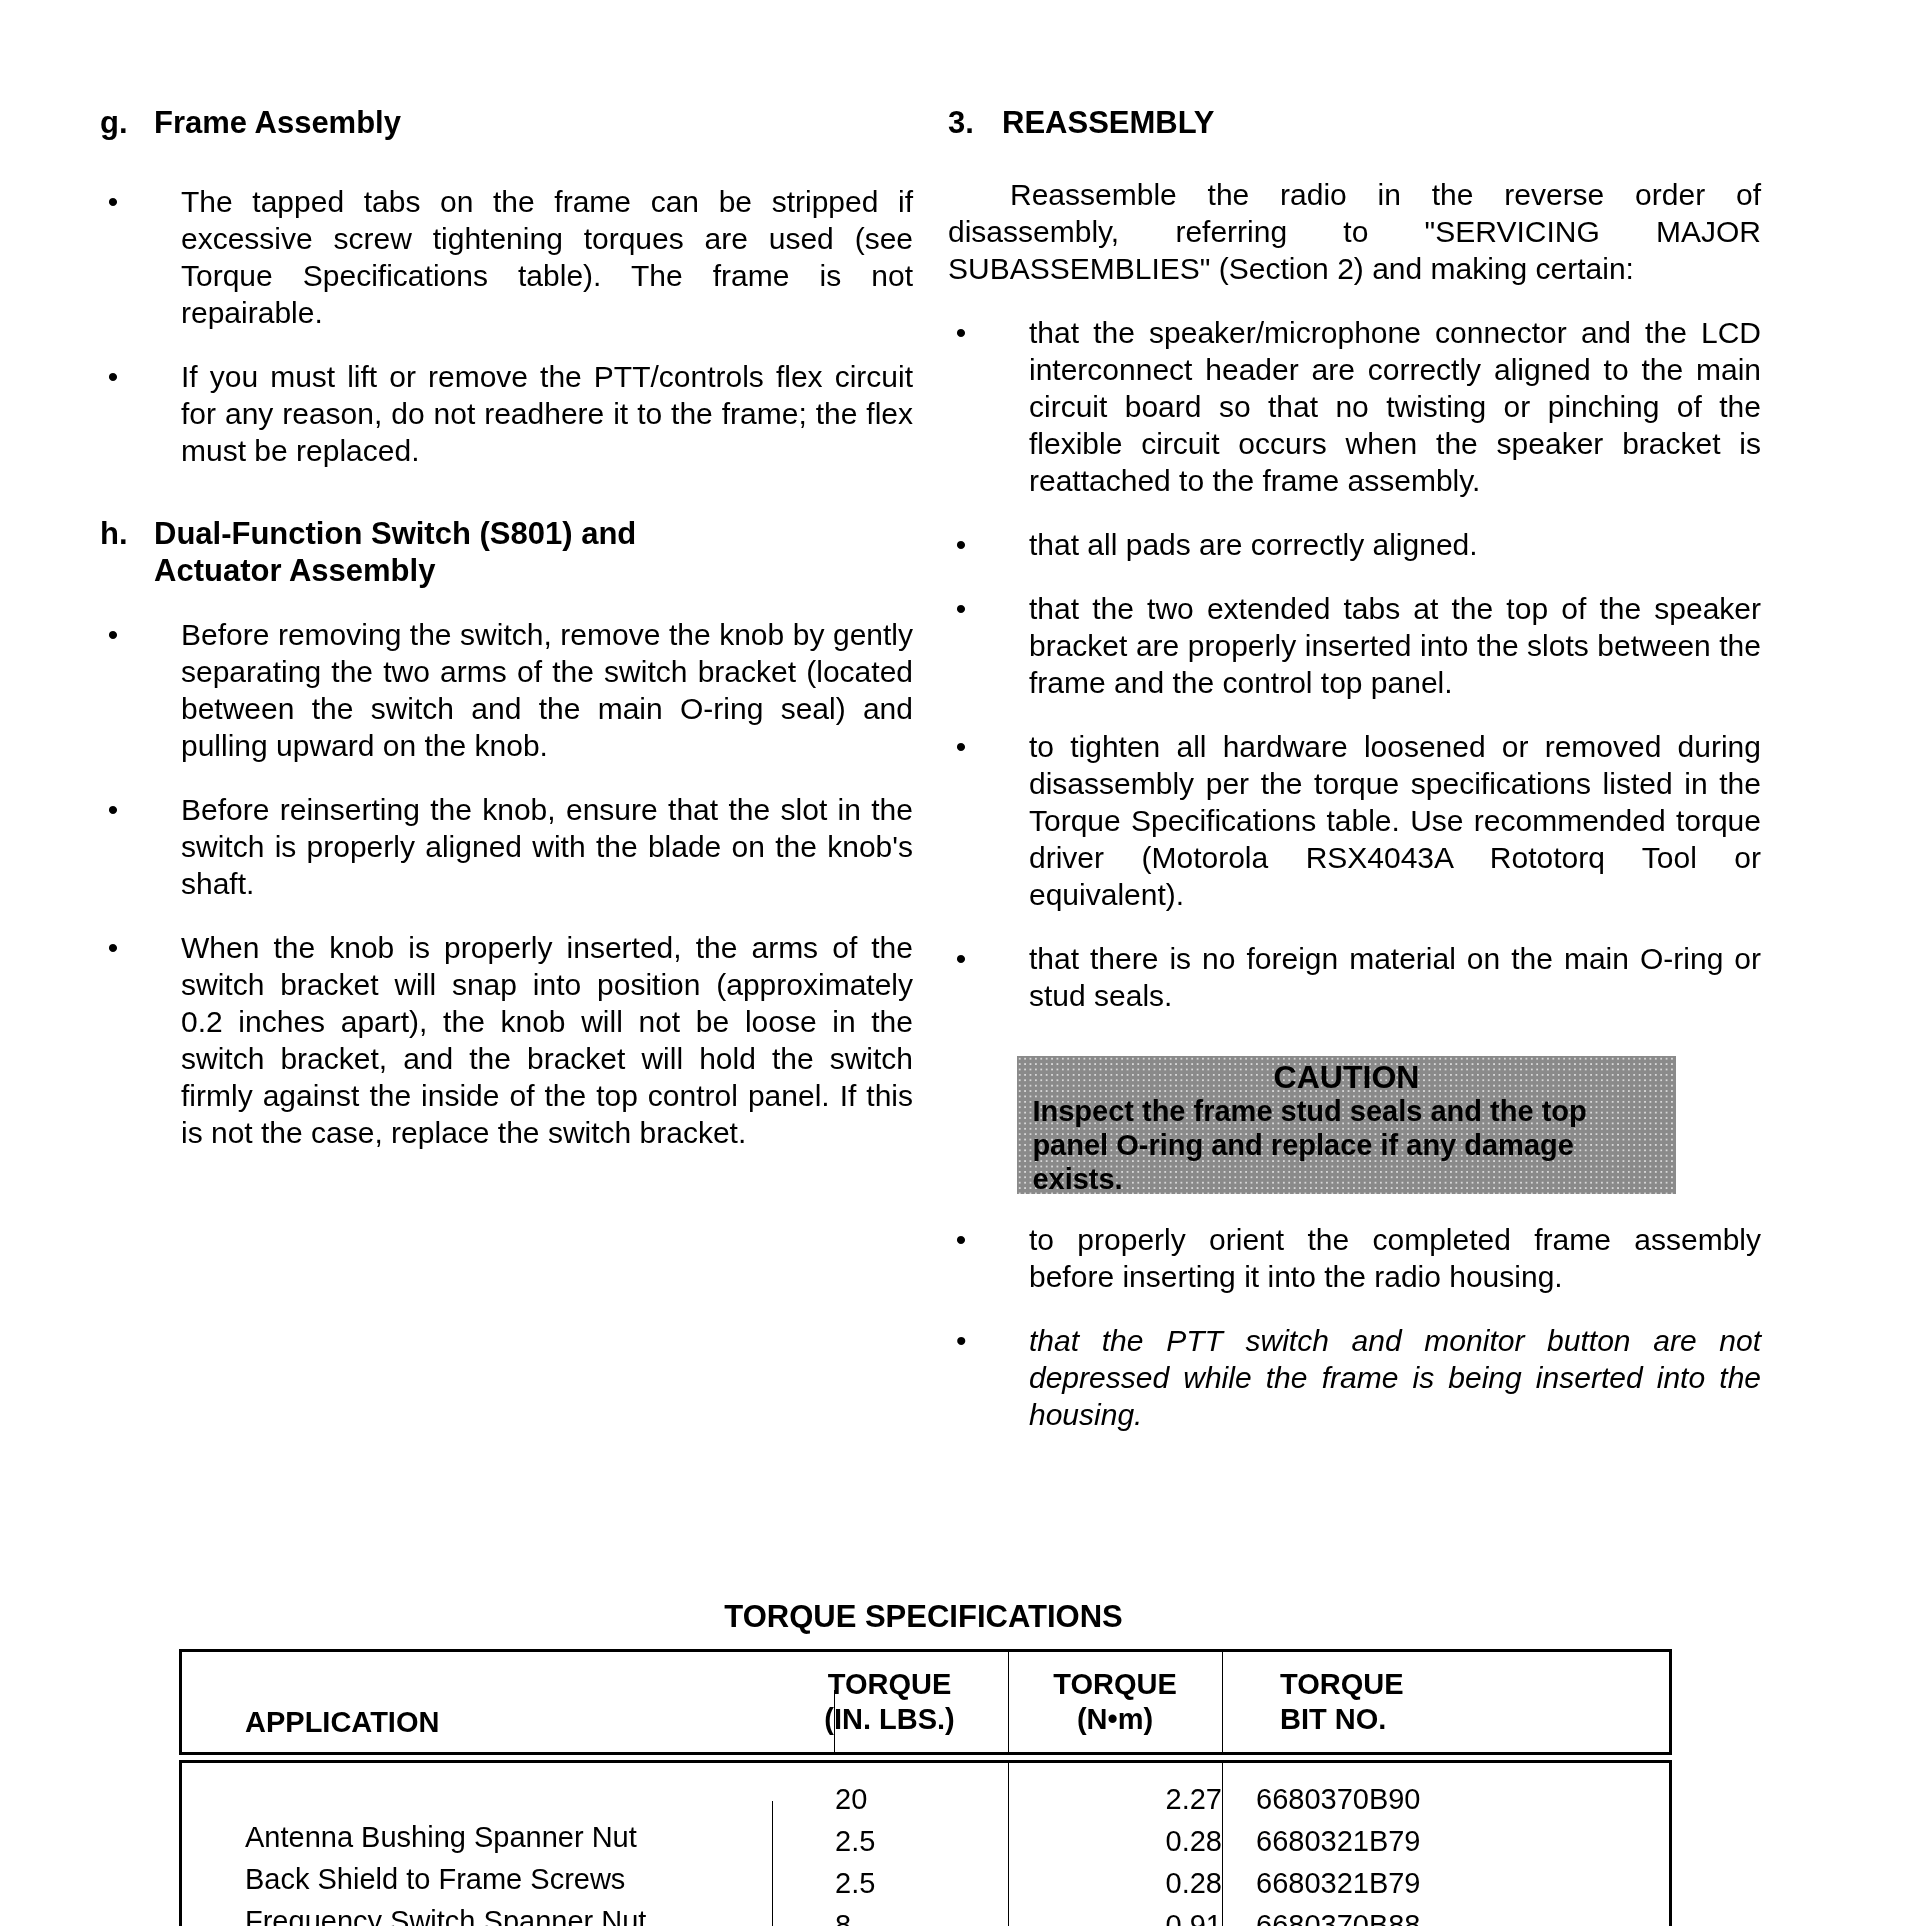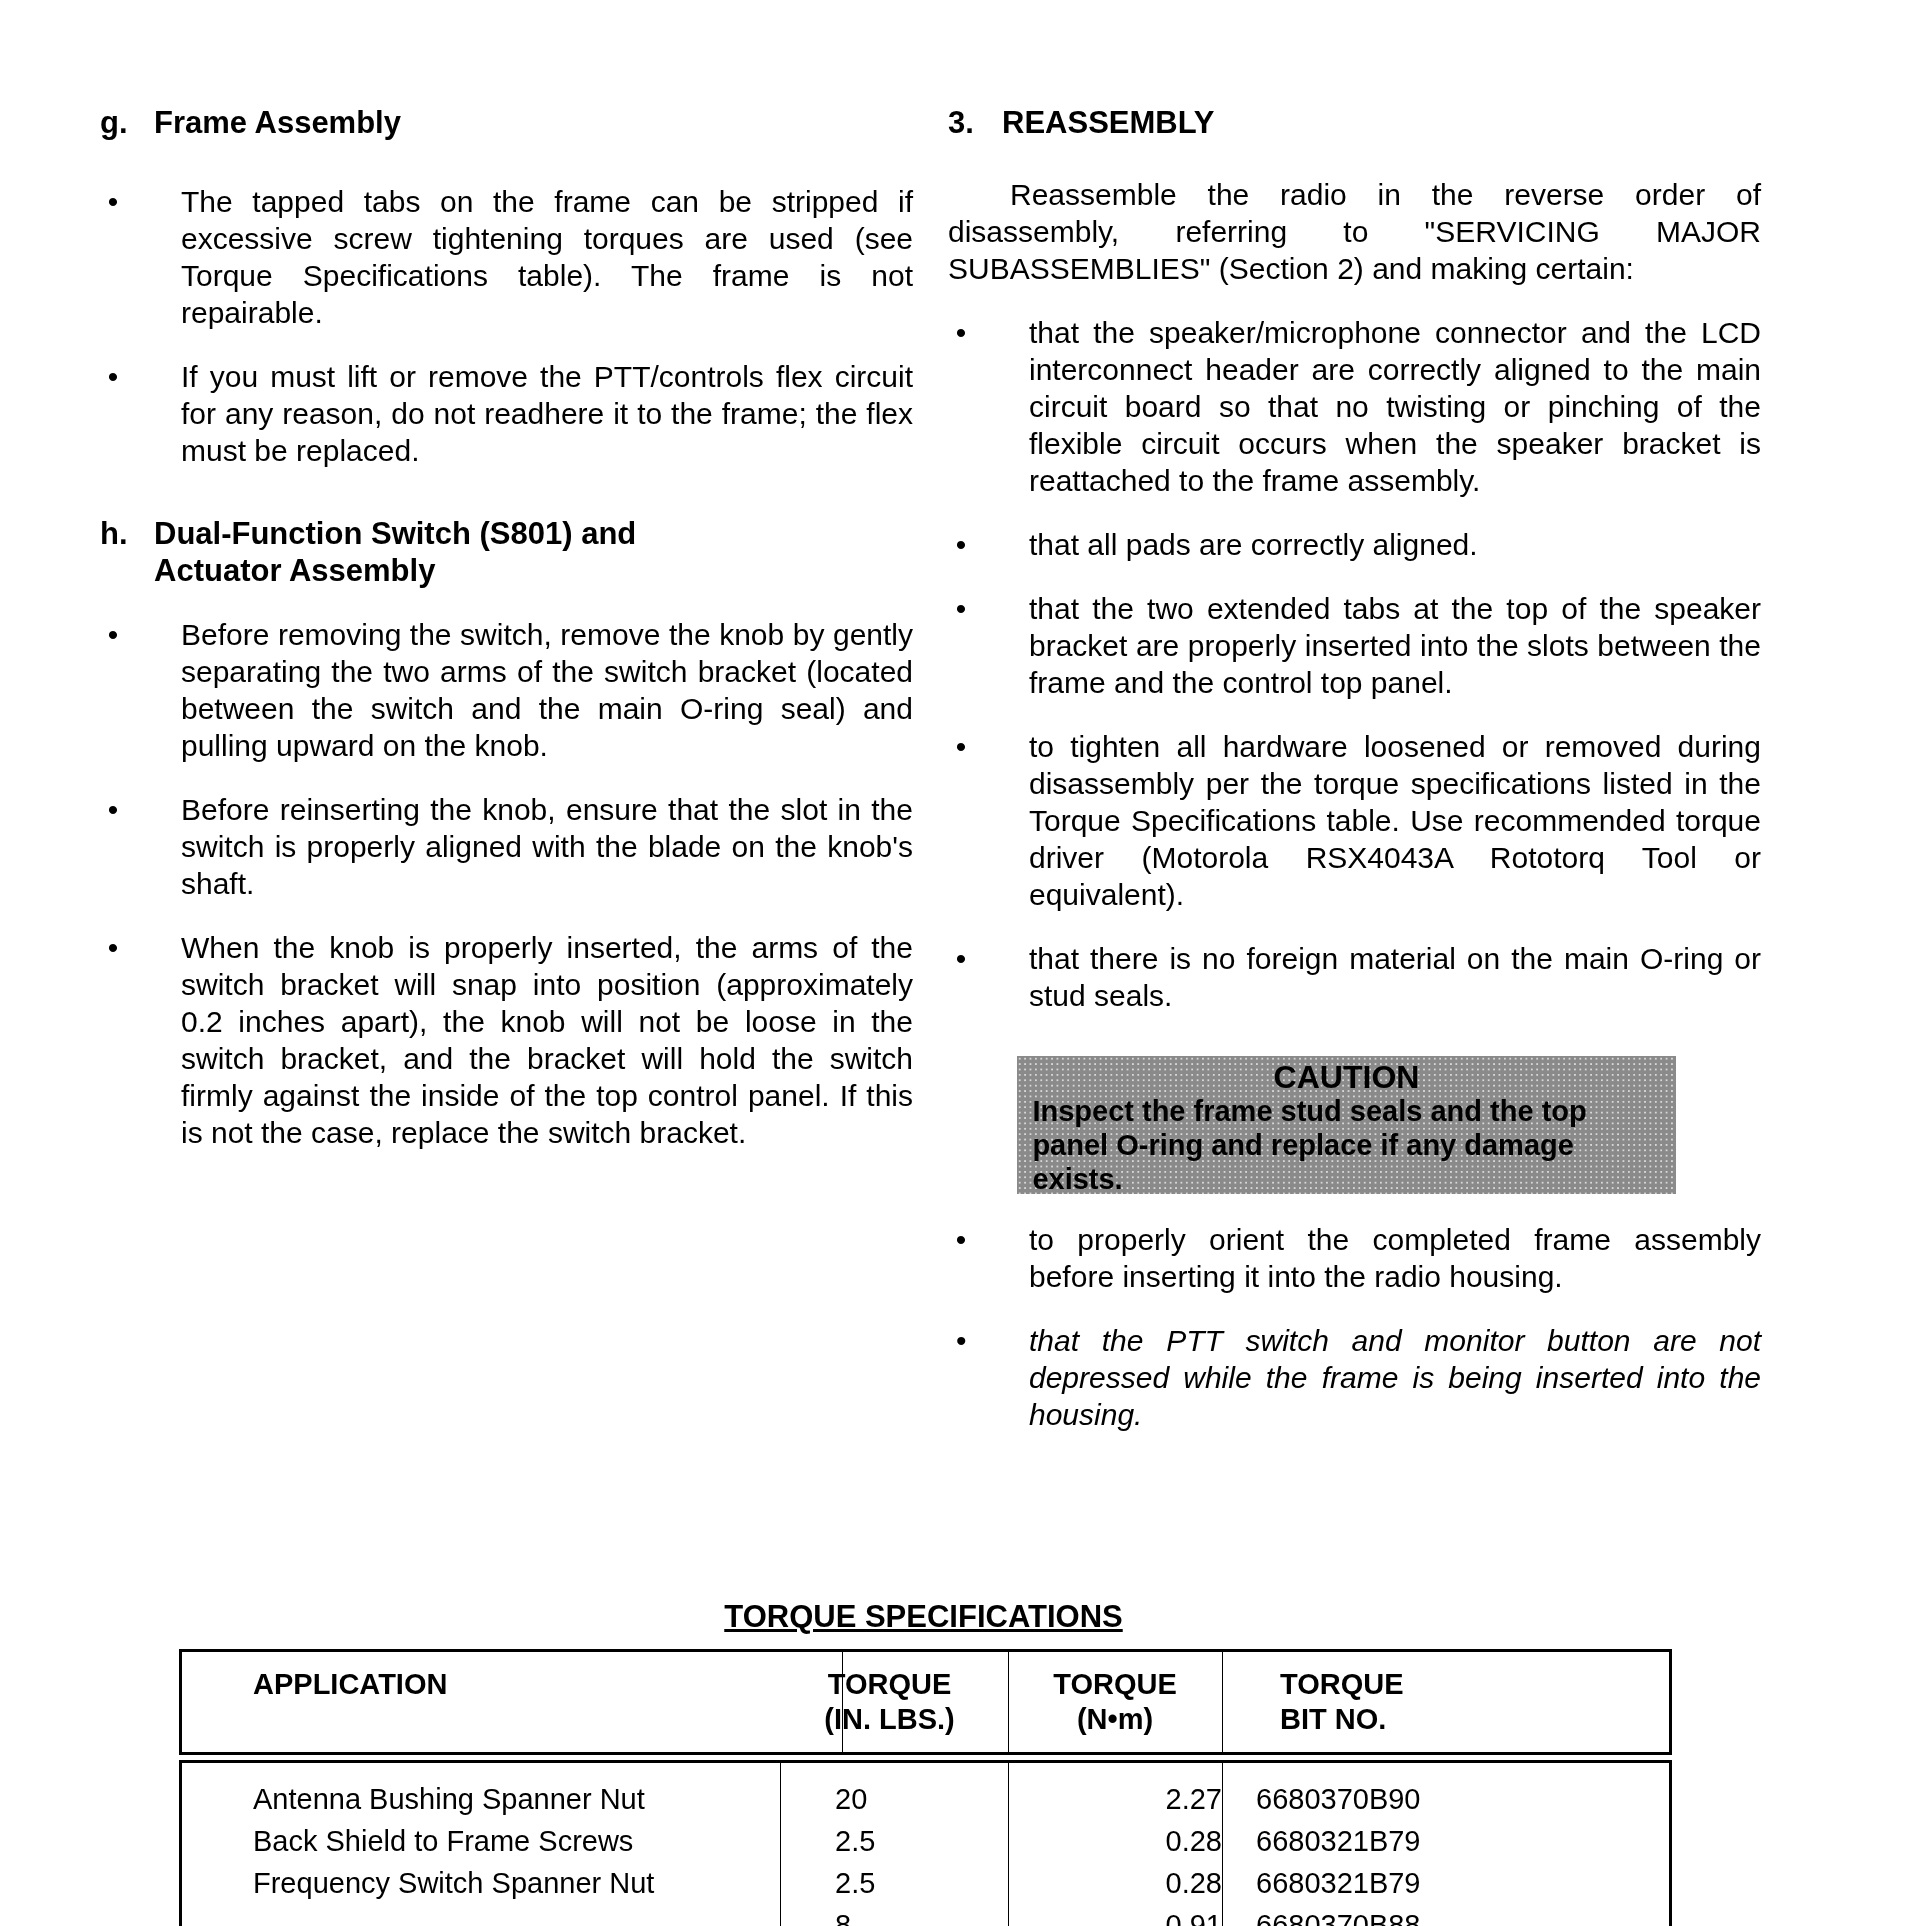--- a/index.html
+++ b/index.html
@@ -23,27 +23,27 @@
     margin: 42px 0 0 69px; width: 659px; height: 138px;
     background-color: #8a8a8a;
     background-image: radial-gradient(#d8d8d8 30%, transparent 35%);
     background-size: 5.4px 5.4px;
     font-weight: bold; font-size: 29px; line-height: 34px;
     padding: 3.9px 15.4px; box-sizing: border-box;
   }
   .caution .ctitle { text-align: center; font-size: 32px; }
   .table-title {
     position: absolute; top: 1599px; left: 0; width: 1847px; text-align: center;
-    font-weight: bold; font-size: 31px; text-decoration: underline;
+    font-weight: bold; font-size: 31px;
   }
   .tbl { position: absolute; left: 179px; width: 1487px; border: 3.1px solid #000; border-collapse: collapse; }
   .tbl-head { top: 1649px; height: 100px; }
   .tbl-body { top: 1760px; height: 416px; }
   .tbl .c { position: absolute; top: 0; bottom: 0; border-right: 1.9px solid #000; }
-  .c1 { left: 9px; width: 589px; }
+  .c1 { left: 1px; width: 589px; margin-top: 38px; }
   .c2 { left: 589px; width: 237px; }
   .c3 { left: 826px; width: 214px; }
   .c4 { left: 1040px; width: 441px; border-right: none !important; }
   .hcell { font-weight: bold; font-size: 29px; line-height: 35px; padding-top: 15.4px; }
   .c1.hcell, .c1 .row { padding-left: 62px; }
   .c2.hcell, .c3.hcell { text-align: center; }
   .c4.hcell { padding-left: 58px; }
   .rows { padding-top: 15.4px; }
   .row { font-size: 29px; line-height: 42px; height: 42px; white-space: nowrap; }
   .c2 .row { padding-left: 64px; }

